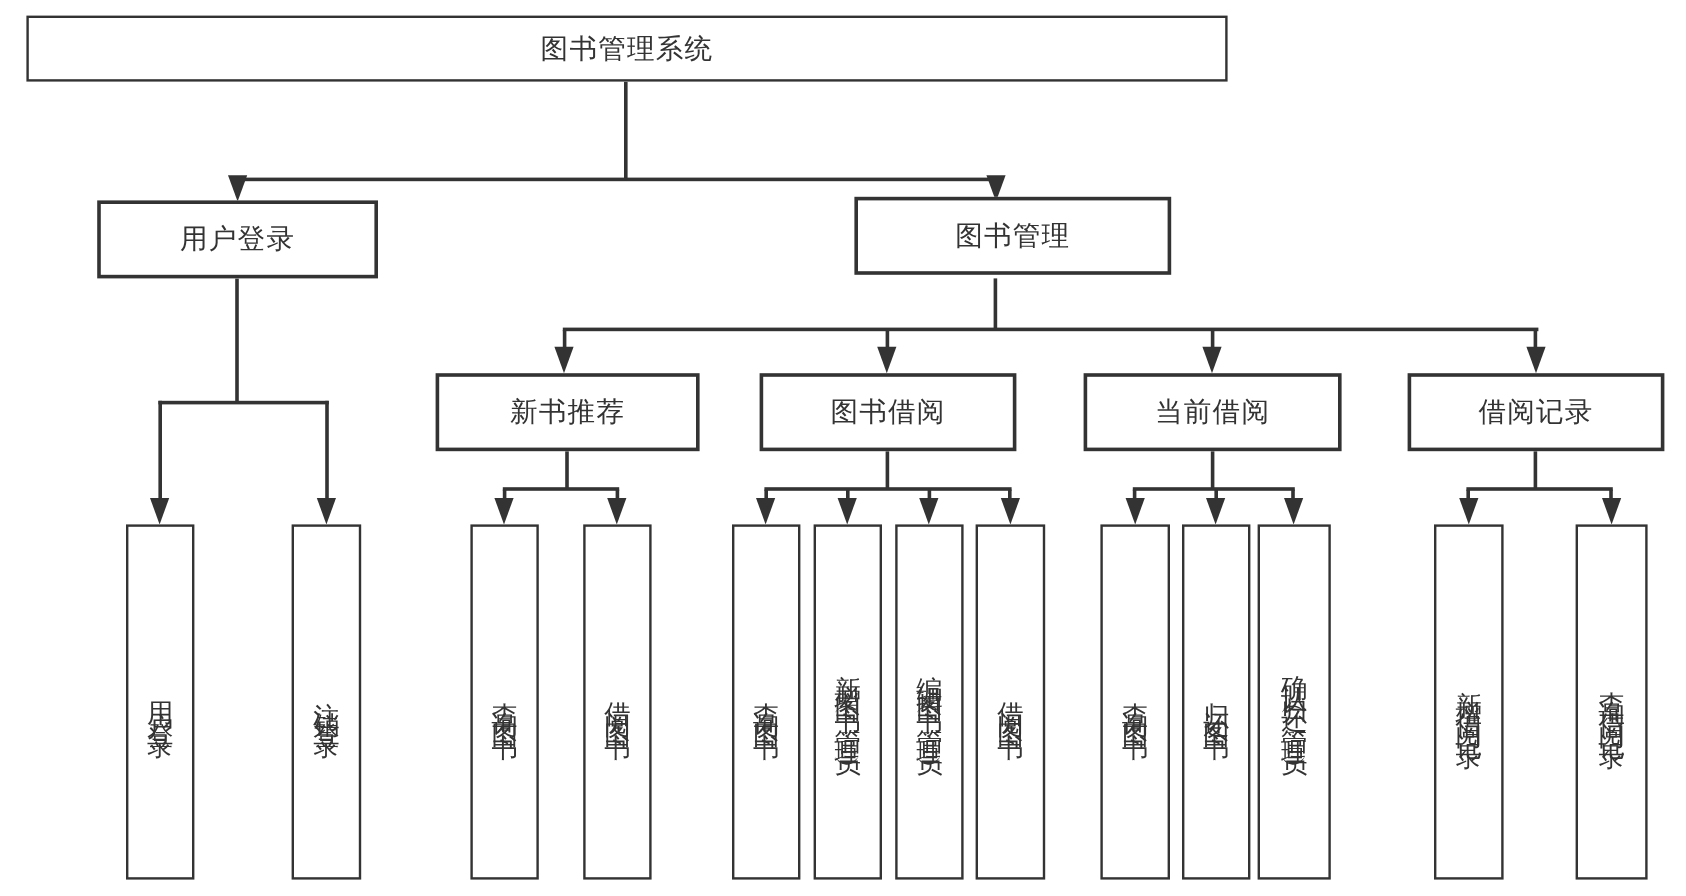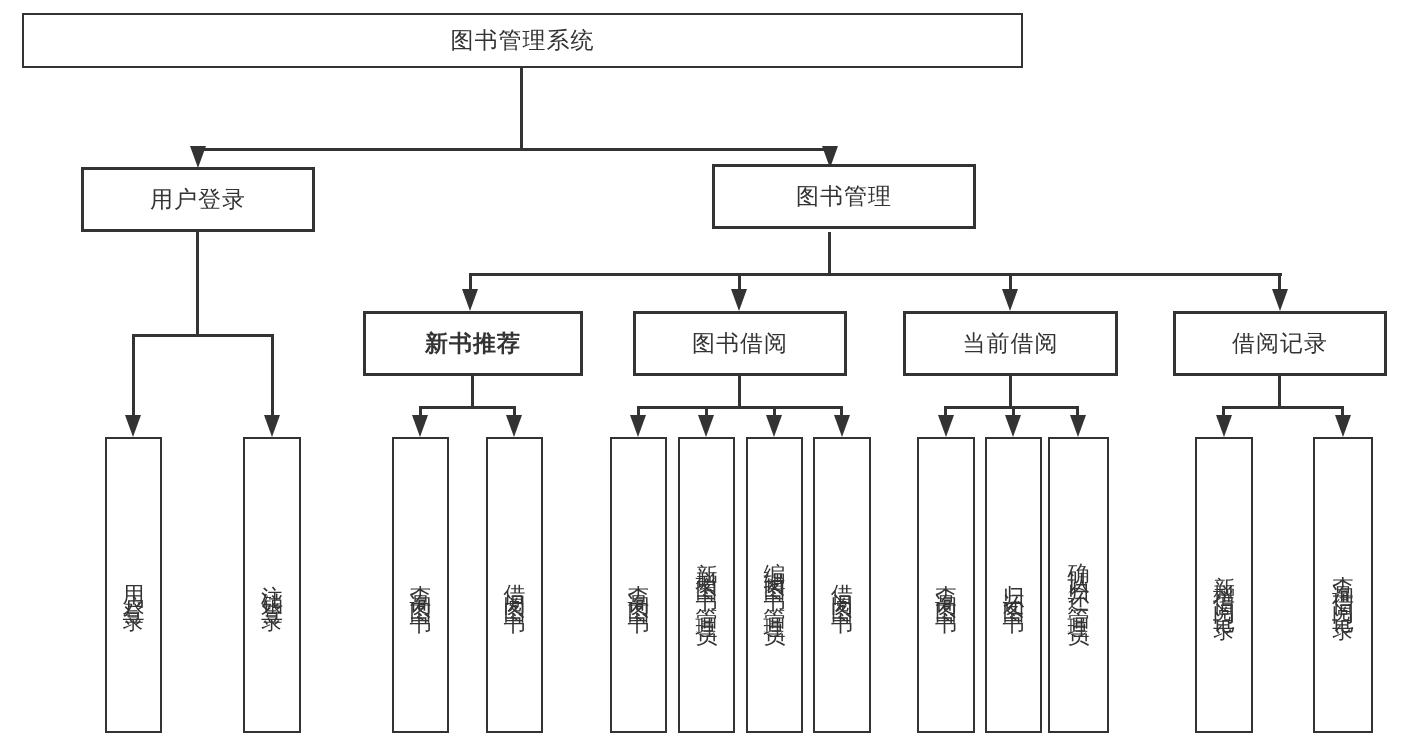--- a/index.html
+++ b/index.html
@@ -102,21 +102,21 @@
   <div class="hl" style="left:469px;  top:273px; width:813px;"></div>
   <div class="vl" style="left:469px;  top:275px; height:15px;"></div>
   <div class="vl" style="left:738px;  top:275px; height:15px;"></div>
   <div class="vl" style="left:1009px; top:275px; height:15px;"></div>
   <div class="vl" style="left:1278px; top:275px; height:15px;"></div>
   <div class="ar" style="left:462px;  top:289px;"></div>
   <div class="ar" style="left:731px;  top:289px;"></div>
   <div class="ar" style="left:1002px; top:289px;"></div>
   <div class="ar" style="left:1272px; top:289px;"></div>
 
-  <div class="node mid" style="left:363px; top:311px; width:220px; height:65px;font-weight:bold;">
+  <div class="node mid" style="left:363px; top:311px; width:220px; height:65px;">
     <span class="lbl">新书推荐</span>
   </div>
   <div class="node mid" style="left:903px; top:311px; width:215px; height:65px;">
     <span class="lbl">当前借阅</span>
   </div>
   <div class="node mid" style="left:633px; top:311px; width:214px; height:65px;">
     <span class="lbl">图书借阅</span>
   </div>
   <div class="node mid" style="left:1173px; top:311px; width:214px; height:65px;">
     <span class="lbl">借阅记录</span>

